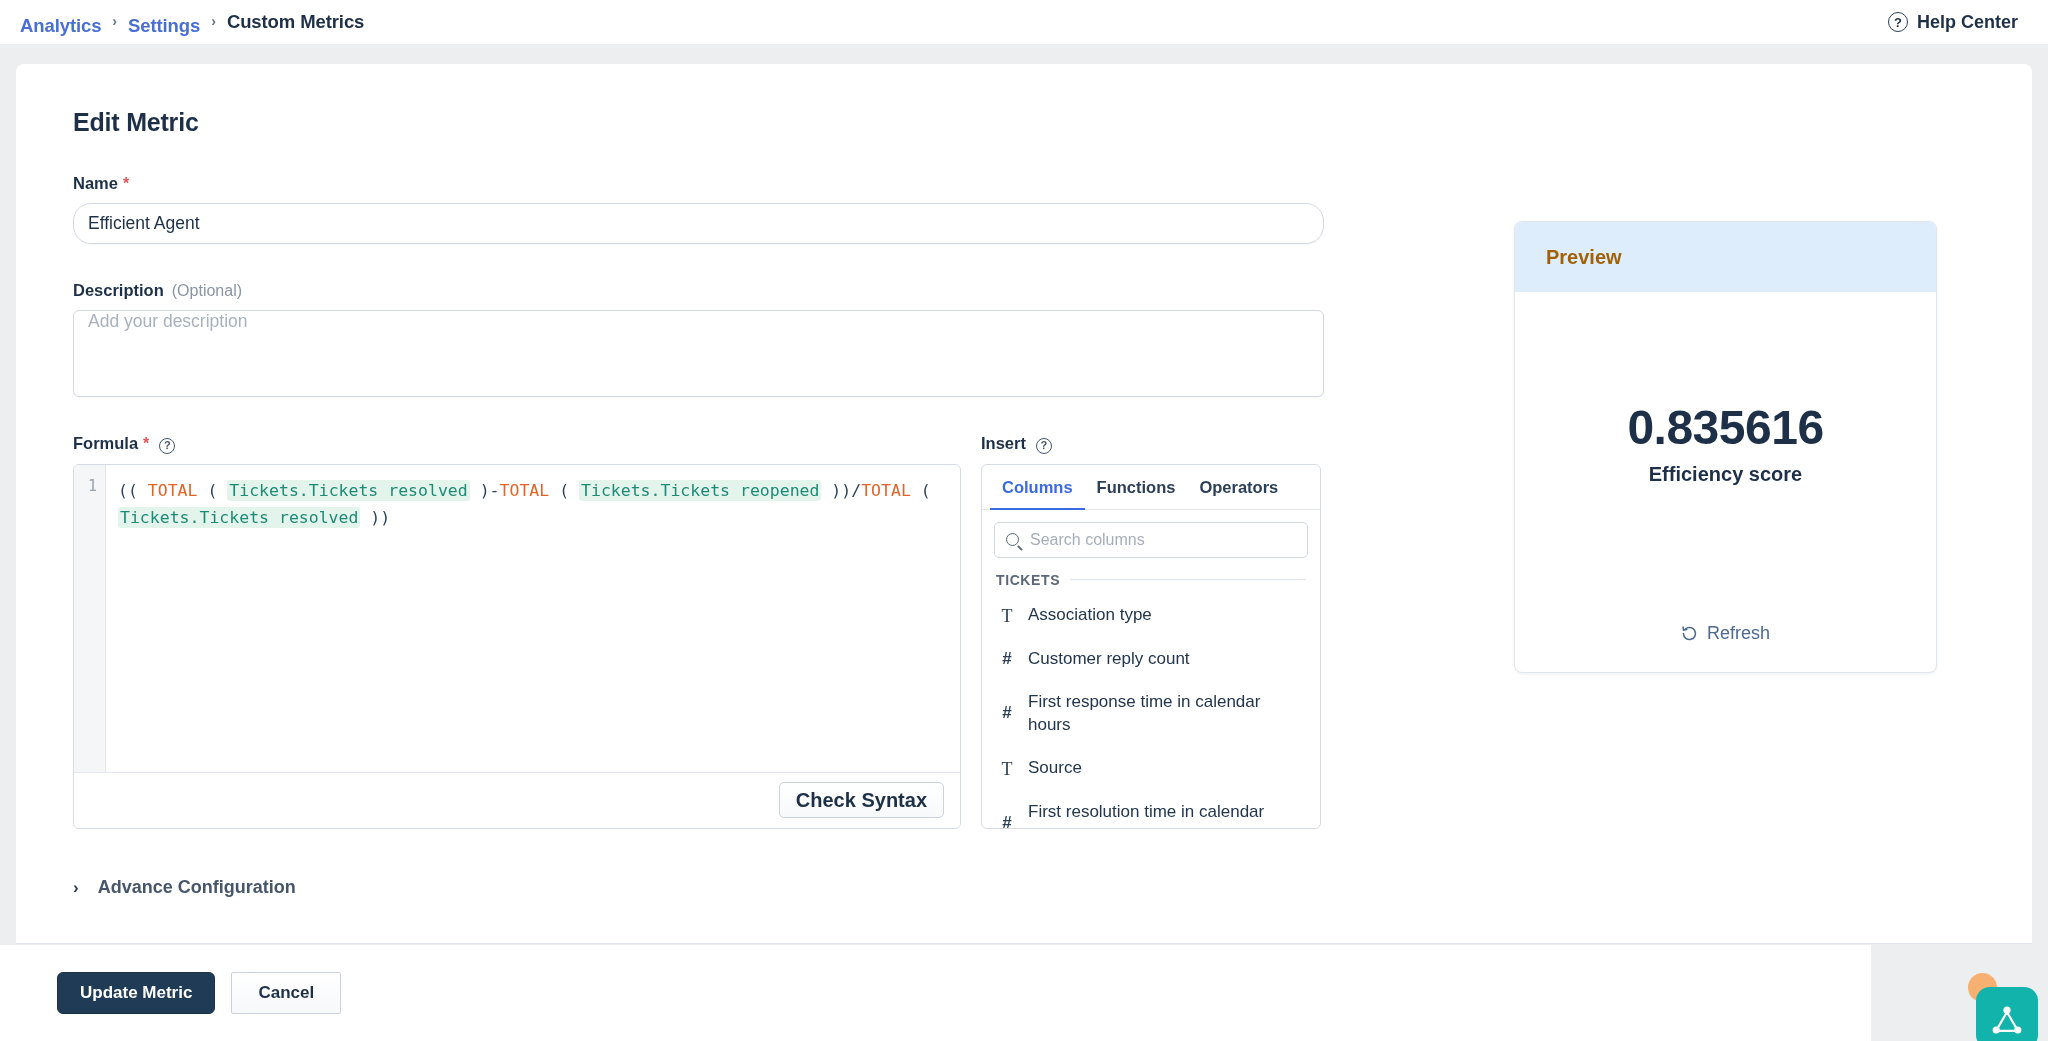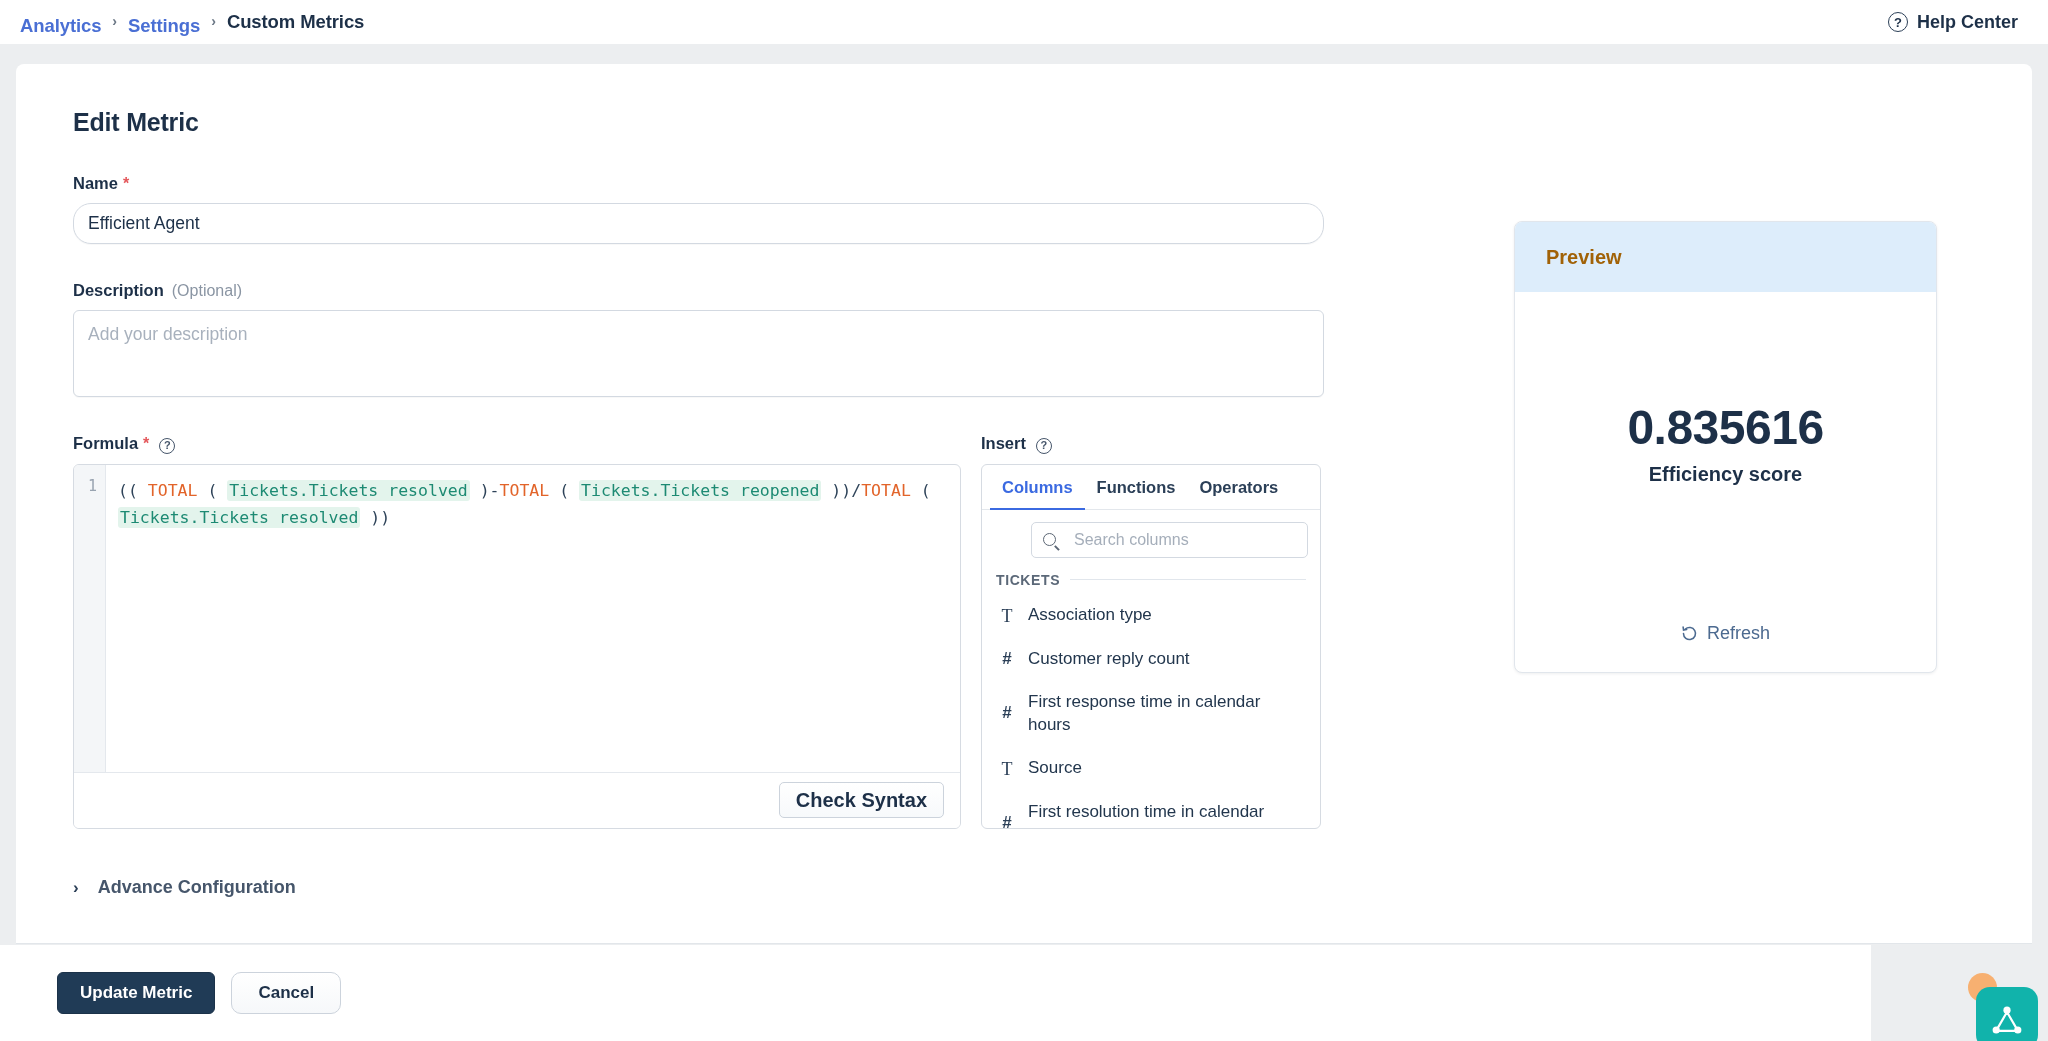--- a/index.html
+++ b/index.html
@@ -124,21 +124,21 @@
     font-size: 17.5px;
     color: #1d3048;
     box-shadow: 0 1px 1px rgba(16,24,40,.03);
   }
   .textarea {
     margin-top: 10px;
     width: 1251px; height: 87px;
     border: 1px solid #d3d9e1;
     border-radius: 6px;
     background: #fff;
-    padding: 13px 14px;
+    padding: 0 14px;
     font-size: 17.5px;
     color: #a8b1bd;
     box-shadow: 0 1px 1px rgba(16,24,40,.03);
   }
 
   
   .formula-row { display: flex; gap: 20px; }
   .formula-col { width: 888px; }
   .insert-col { width: 340px; }
 
@@ -227,24 +227,23 @@
     margin-bottom: -1px;
   }
   .tab.active { color: #3b6ae1; border-bottom-color: #3b6ae1; }
 
   .search-wrap { padding: 12px 12px 6px; }
   .search-box {
     height: 36px;
     border: 1px solid #d3d9e1;
     border-radius: 5px;
     display: flex; align-items: center;
-    gap: 16px;
+    gap: 9px;
     padding: 0 11px;
     cursor: text;
-    margin-left: 37px;
   }
   .search-box input {
     border: 0; outline: 0;
     font-size: 16px;
     font-family: "Liberation Sans", sans-serif;
     color: #1d3048;
     width: 100%;
     background: transparent;
   }
   .search-box input::placeholder { color: #a5aeba; }
@@ -377,21 +376,21 @@
     border-radius: 6px;
     color: #fff;
     font-size: 17px; font-weight: 700;
     cursor: pointer;
     display: inline-flex; align-items: center;
   }
   .btn-secondary {
     height: 42px; padding: 0 26px;
     background: linear-gradient(#ffffff,#f6f8fa);
     border: 1px solid #ccd3dc;
-    border-radius: 10px;
+    border-radius: 2px;
     color: #1d3048;
     font-size: 17px; font-weight: 700;
     cursor: pointer;
     display: inline-flex; align-items: center;
   }
 
   
   .chat-widget {
     position: absolute;
     right: 6px; bottom: 0px;

